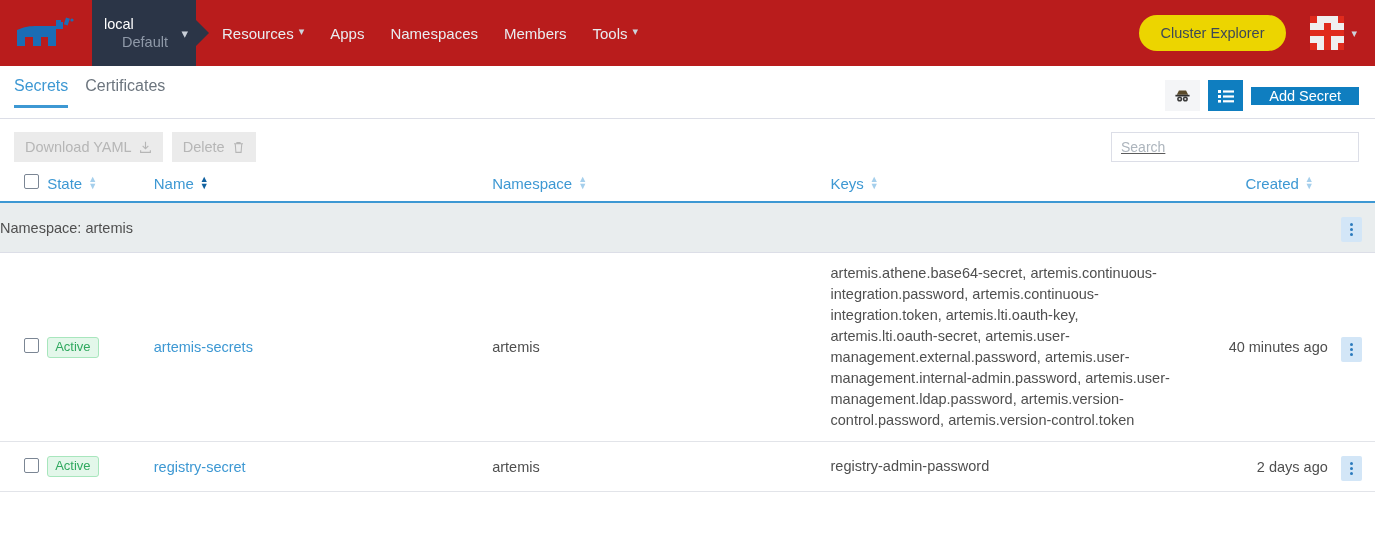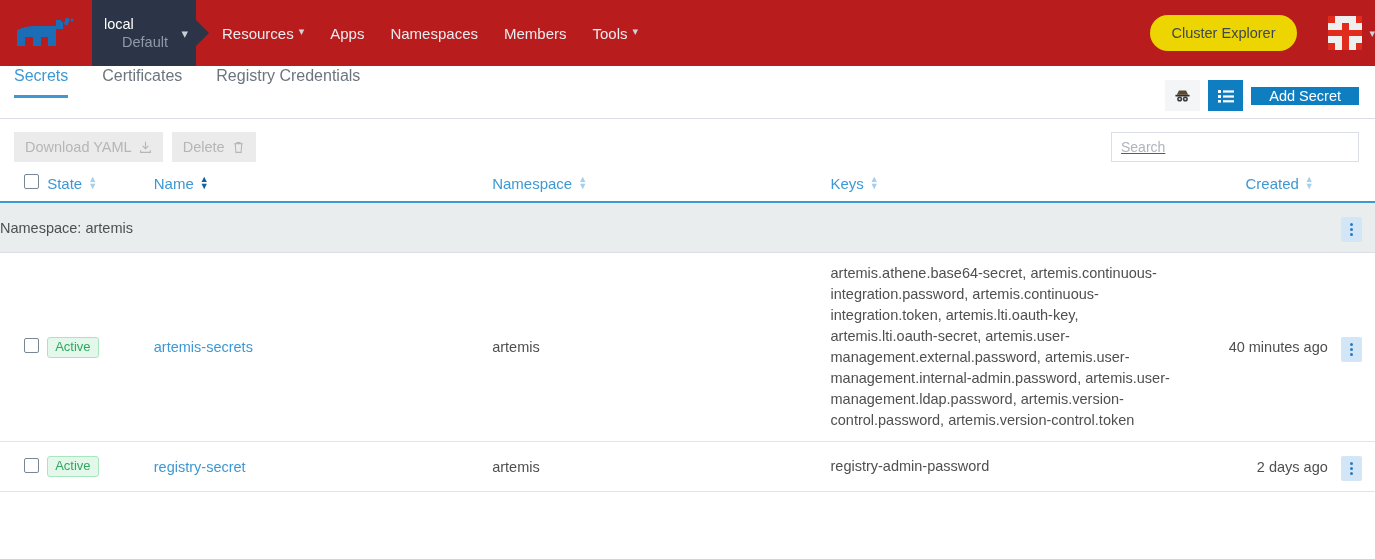--- a/index.html
+++ b/index.html
@@ -58,21 +58,22 @@
     color: #e9ecf0;
     font-size: 15px;
     white-space: nowrap;
     cursor: pointer;
     display: flex; align-items: flex-start; gap: 5px;
   }
   .caret-sm { font-size: 11px; color: #cdd3db; }
   .nav-right {
     margin-left: auto;
     display: flex; align-items: center;
-    gap: 31px;
+    gap: 24px;
+    padding-right: 18px;
   }
   .btn-explorer {
     background: #ecd500;
     color: #3d4857;
     border: none;
     border-radius: 18px;
     height: 36px;
     padding: 0 22px;
     font-size: 14.5px;
     font-family: "Liberation Sans", sans-serif;
@@ -92,21 +93,21 @@
 
   
   .tabs-row {
     height: 53px;
     display: flex;
     align-items: flex-end;
     padding: 0 16px 0 14px;
     border-bottom: 1px solid #dcdee7;
     position: relative;
   }
-  .tabs { display: flex; align-items: flex-start; gap: 34px; height: 100%; }
+  .tabs { display: flex; align-items: center; gap: 17px; height: 100%; }
   .tab {
     font-size: 16px;
     color: #6c757e;
     padding-bottom: 9px;
     cursor: pointer;
     border-bottom: 3px solid transparent;
     line-height: 20px;
   }
   .tab.active { color: #3d98d3; border-bottom-color: #3d98d3; }
   .tabs-actions {
@@ -325,21 +326,20 @@
       </div>
       <span class="caret-sm">▾</span>
     </div>
   </div>
 </div>
 
 <div class="tabs-row">
   <div class="tabs">
     <div class="tab active">Secrets</div>
     <div class="tab">Certificates</div>
-    <div class="tab">Registry Credentials</div>
   </div>
 
   <div class="tabs-actions">
     <button class="icon-btn ghost">
       <svg width="17" height="17" viewBox="0 0 24 24">
         <path d="M4 11 L7 5 L17 5 L20 11 Z" fill="#5a4a2b"></path>
         <rect x="2" y="11" width="20" height="2.4" fill="#2f2f2f"></rect>
         <circle cx="8" cy="17" r="3.6" fill="#3a3a3a"></circle>
         <circle cx="16" cy="17" r="3.6" fill="#3a3a3a"></circle>
         <circle cx="8" cy="17" r="1.5" fill="#d9d9d9"></circle>

